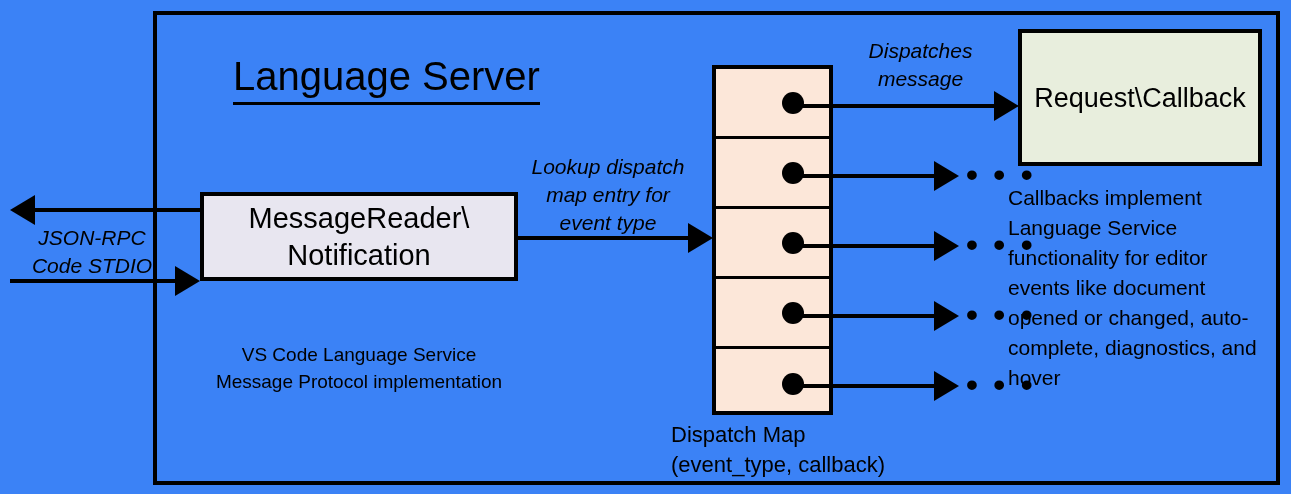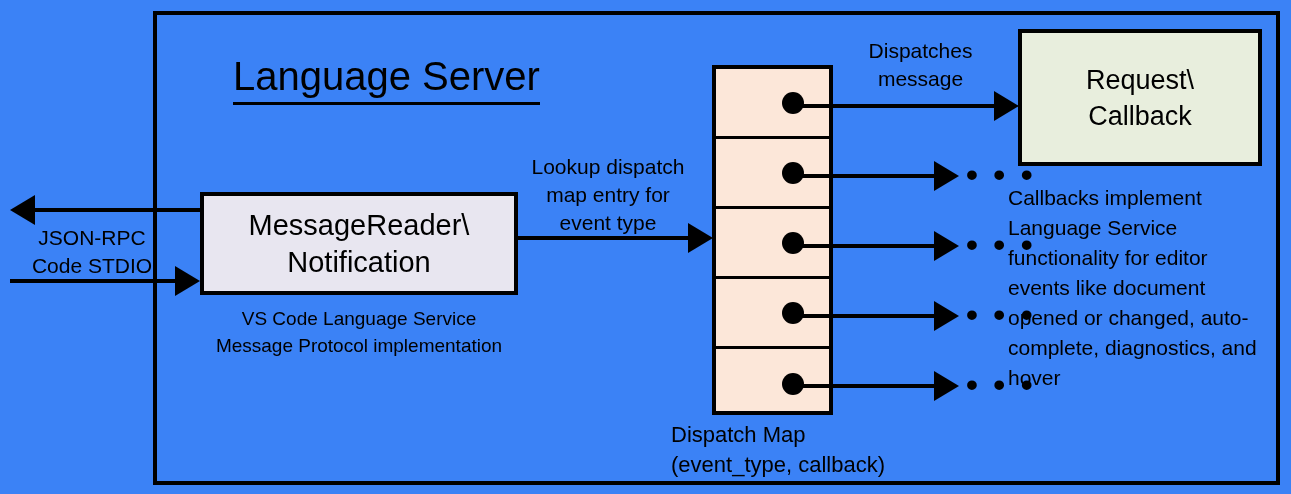--- a/index.html
+++ b/index.html
@@ -40,21 +40,21 @@
     white-space: nowrap;
     border-bottom: 3px solid #000;
     padding-bottom: 2px;
   }
 
   
   #message-rw-box {
     left: 200px;
     top: 192px;
     width: 318px;
-    height: 103px;
+    height: 89px;
     background: #E8E6F0;
     border: 4px solid #000000;
     box-sizing: border-box;
     display: flex;
     flex-direction: column;
     align-items: center;
     justify-content: center;
     font-size: 29px;
     line-height: 37px;
     text-align: center;
@@ -107,38 +107,39 @@
   
   #callback-box {
     left: 1018px;
     top: 29px;
     width: 244px;
     height: 137px;
     background: #E8EEDD;
     border: 4px solid #000;
     box-sizing: border-box;
     display: flex;
-    flex-direction: column;
+    flex-direction: row;
     align-items: center;
     justify-content: center;
     font-size: 27px;
     line-height: 36px;
     text-align: center;
   }
   #callback-caption {
     left: 1008px;
     top: 183px;
     width: 264px;
     text-align: left;
     font-size: 21px;
     line-height: 30px;
   }
 
   
   .italic-label {
+    font-style: italic;
     font-size: 21px;
     line-height: 28px;
     text-align: center;
     white-space: pre-line;
   }
   #jsonrpc-label { left: 22px; top: 224px; width: 140px; text-align: center; }
   #lookup-label  { left: 518px; top: 153px; width: 180px; }
   #dispatches-label { left: 833px; top: 37px; width: 175px; }
 
   
@@ -184,21 +185,21 @@
   <div class="hline" style="left:10px; top:279px; width:165px;"></div>
   <div class="arrowhead-right" style="left:175px; top:266px;"></div>
 
   <div class="abs italic-label" id="jsonrpc-label">JSON-RPC
 Code STDIO</div>
 
   <div class="abs" id="message-rw-box">
     <span>MessageReader\</span>
     <span>Notification</span>
   </div>
-  <div class="abs" id="message-rw-caption" style="white-space:pre-line;">VS Code Language Service
+  <div class="abs" id="message-rw-caption" style="white-space:pre-line;margin-top:36px;">VS Code Language Service
 Message Protocol implementation</div>
 
   <div class="hline" style="left:518px; top:236px; width:170px;"></div>
   <div class="arrowhead-right" style="left:688px; top:223px;"></div>
   <div class="abs italic-label" id="lookup-label">Lookup dispatch
 map entry for
 event type</div>
 
   <div class="abs" id="dispatch-map">
     <div class="dispatch-cell">

